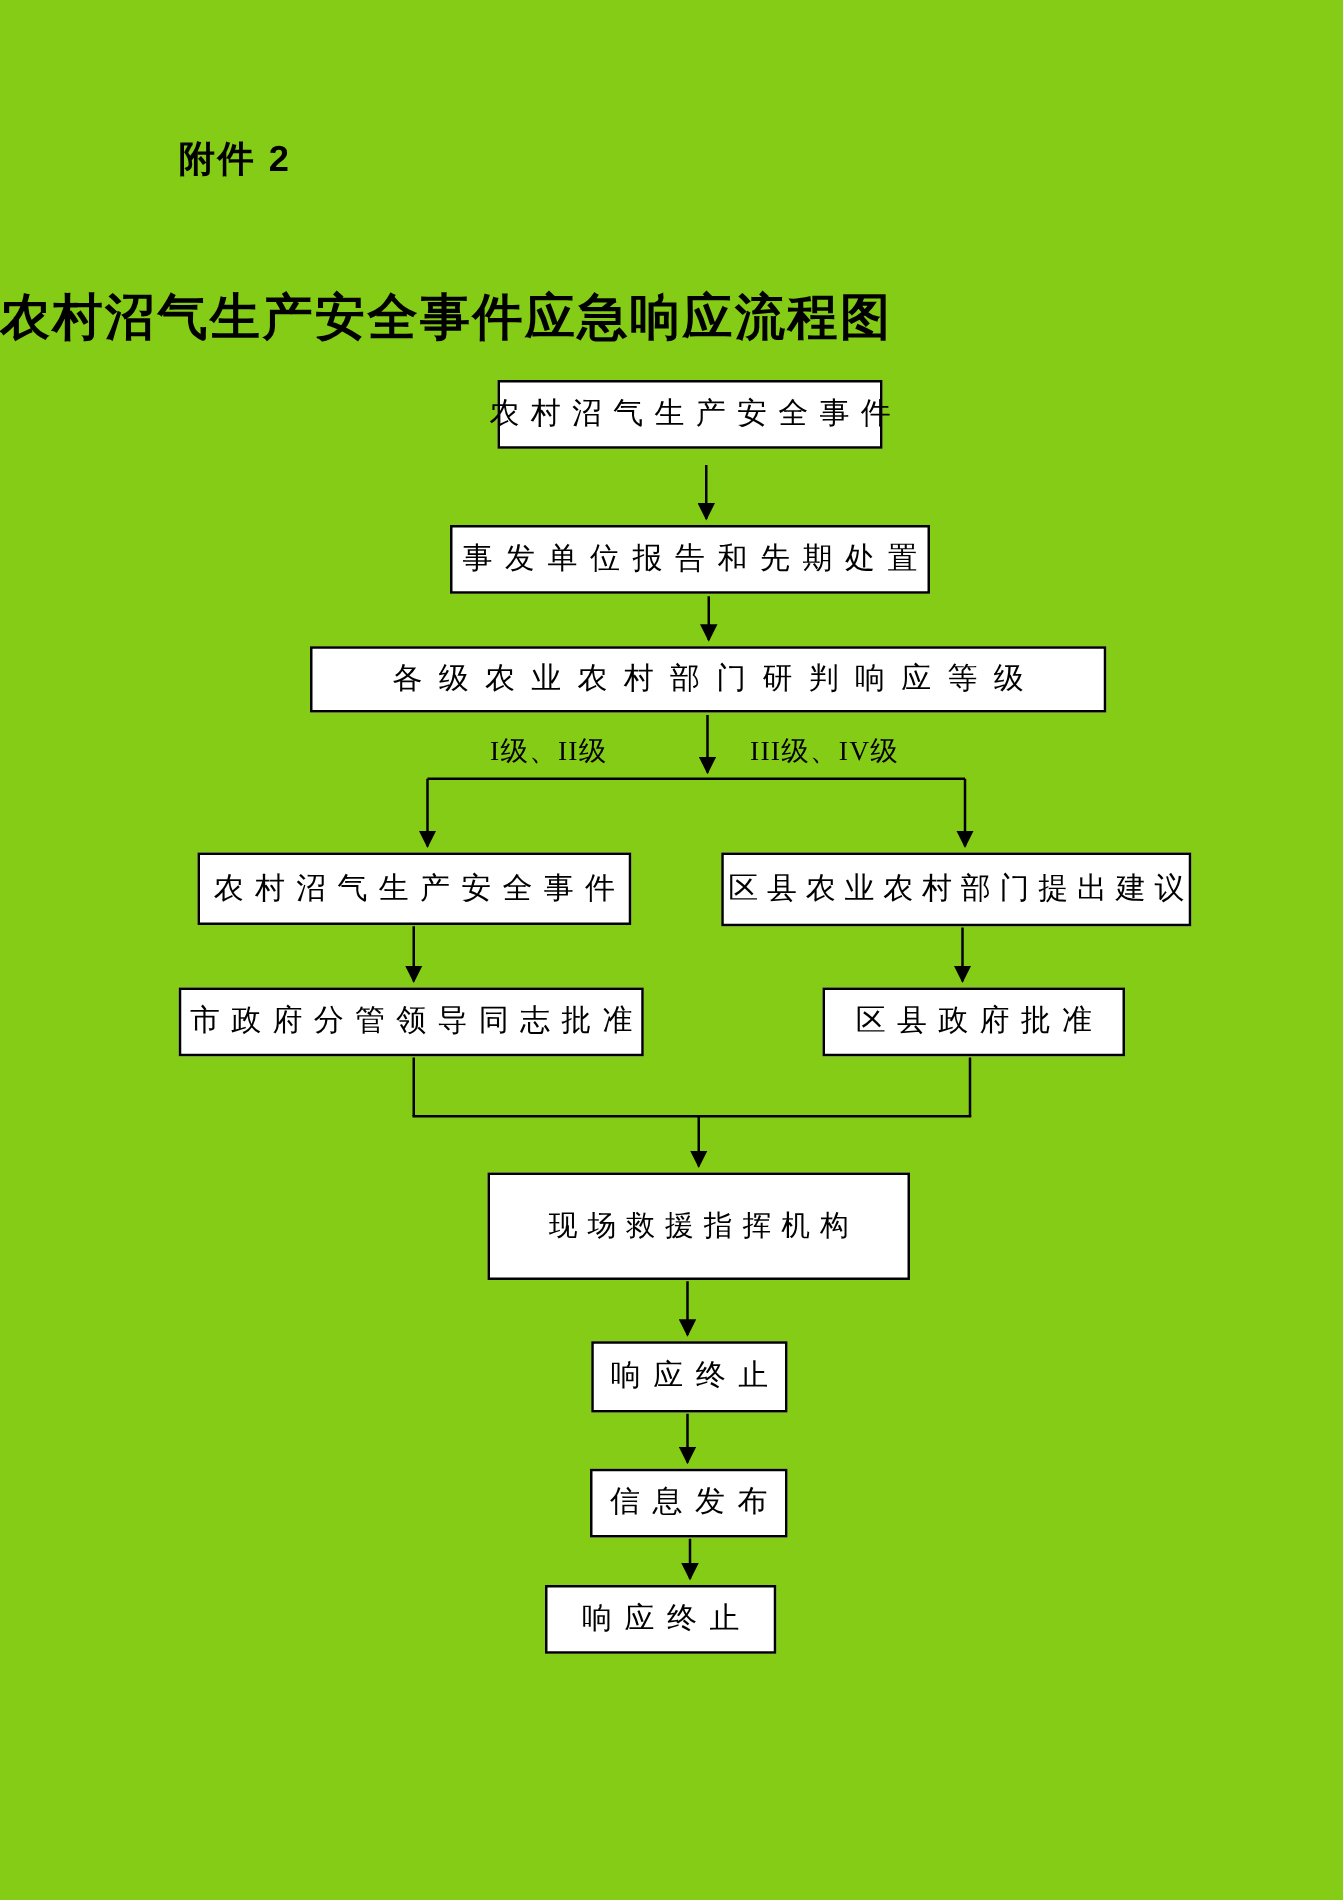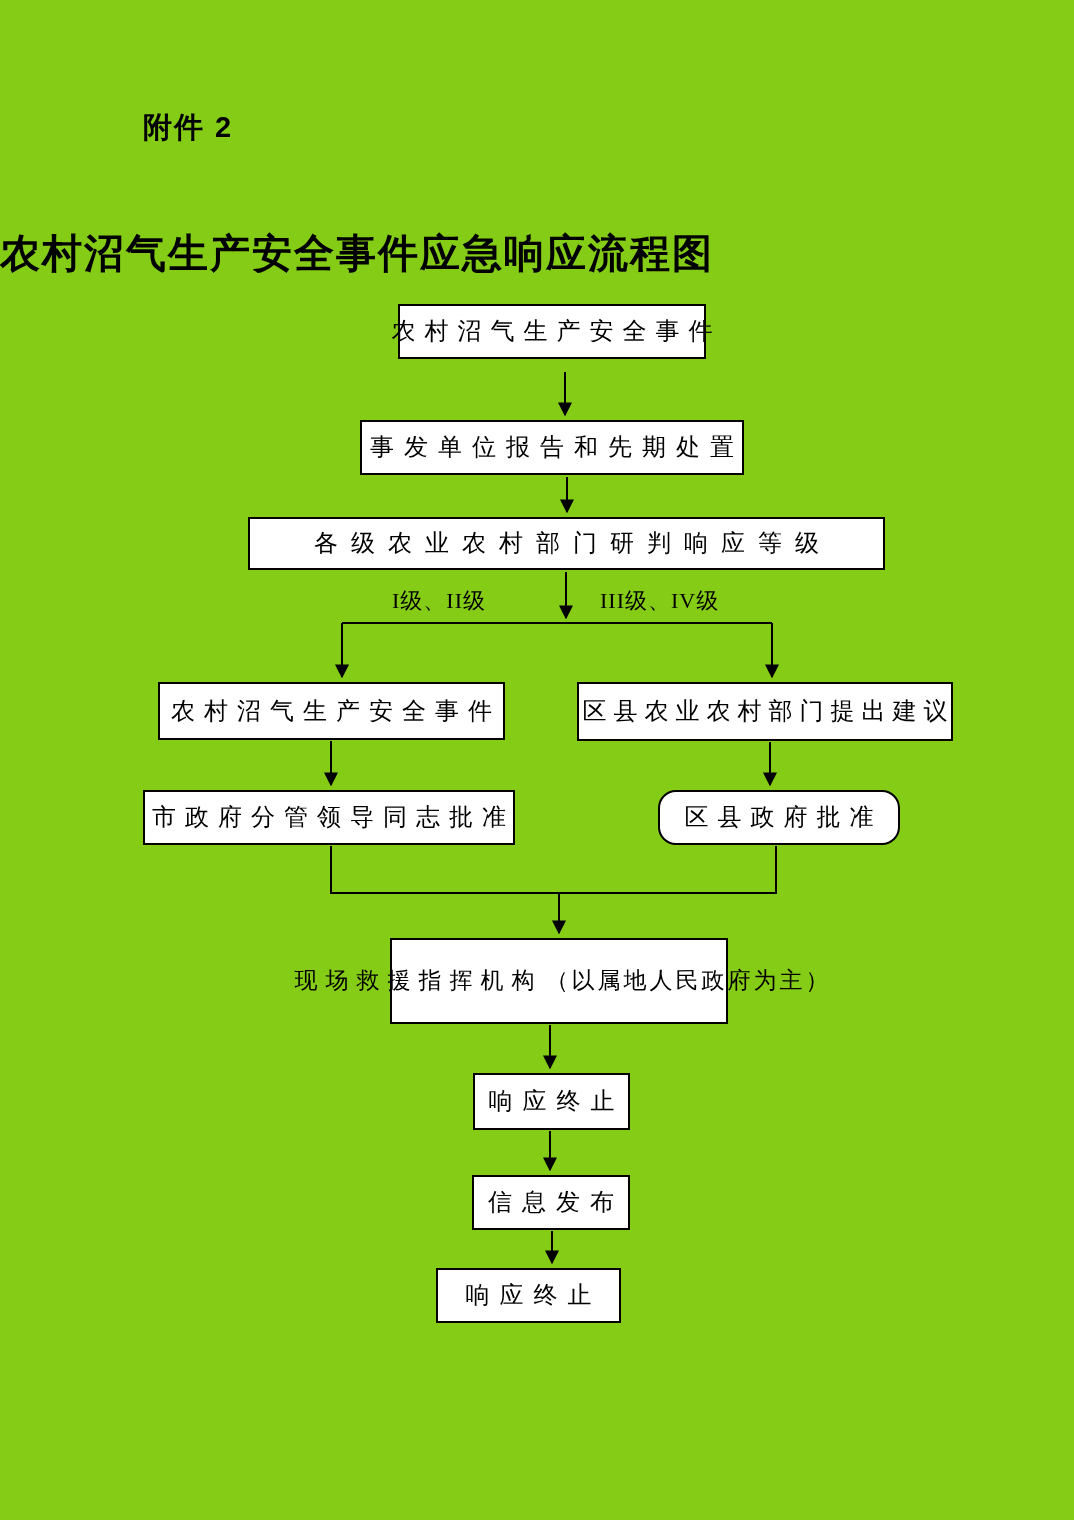--- a/index.html
+++ b/index.html
@@ -51,21 +51,21 @@
     font-size: 24px;
     line-height: 1.35;
     white-space: nowrap;
   }
   .n1  { left: 398px; top: 304px; width: 308px; height: 55px; letter-spacing: 9px;  text-indent: 9px; }
   .n2  { left: 360px; top: 420px; width: 384px; height: 55px; letter-spacing: 10px; text-indent: 10px; }
   .n3  { left: 248px; top: 517px; width: 637px; height: 53px; letter-spacing: 13px; text-indent: 13px; }
   .n4  { left: 158px; top: 682px; width: 347px; height: 58px; letter-spacing: 9px;  text-indent: 9px; }
   .n5  { left: 577px; top: 682px; width: 376px; height: 59px; letter-spacing: 7px;  text-indent: 7px; }
   .n6  { left: 143px; top: 790px; width: 372px; height: 55px; letter-spacing: 9px;  text-indent: 9px; }
-  .n7  { left: 658px; top: 790px; width: 242px; height: 55px; letter-spacing: 9px;  text-indent: 9px; border-radius: 18px; }
+  .n7  { left: 658px; top: 790px; width: 242px; height: 55px; letter-spacing: 9px;  text-indent: 9px; }
   .n8  { left: 390px; top: 938px; width: 338px; height: 86px; flex-direction: row; justify-content: center; font-size: 23px; }
   .n8 .l1 { letter-spacing: 8px; text-indent: 8px; display: block; }
   .n8 .l2 { letter-spacing: 3px; text-indent: 3px; display: block; }
   .n9  { left: 473px; top: 1073px; width: 157px; height: 57px; letter-spacing: 10px; text-indent: 10px; }
   .n10 { left: 472px; top: 1175px; width: 158px; height: 55px; letter-spacing: 10px; text-indent: 10px; }
   .n11 { left: 436px; top: 1268px; width: 185px; height: 55px; letter-spacing: 10px; text-indent: 10px; }
   .branch-label {
     position: absolute;
     font-size: 22px;
     letter-spacing: 1px;
@@ -128,20 +128,19 @@
   <div class="branch-label bl-left">I级、II级</div>
   <div class="branch-label bl-right">III级、IV级</div>
 
   <div class="node n4">农村沼气生产安全事件</div>
   <div class="node n5">区县农业农村部门提出建议</div>
   <div class="node n6">市政府分管领导同志批准</div>
   <div class="node n7">区县政府批准</div>
 
   <div class="node n8">
     <span class="l1">现场救援指挥机构</span>
-    <span class="l2">（以属地人民政府为主）</span>
   </div>
 
   <div class="node n9">响应终止</div>
   <div class="node n10">信息发布</div>
   <div class="node n11">响应终止</div>
 
 </div>
 
 </body></html>

